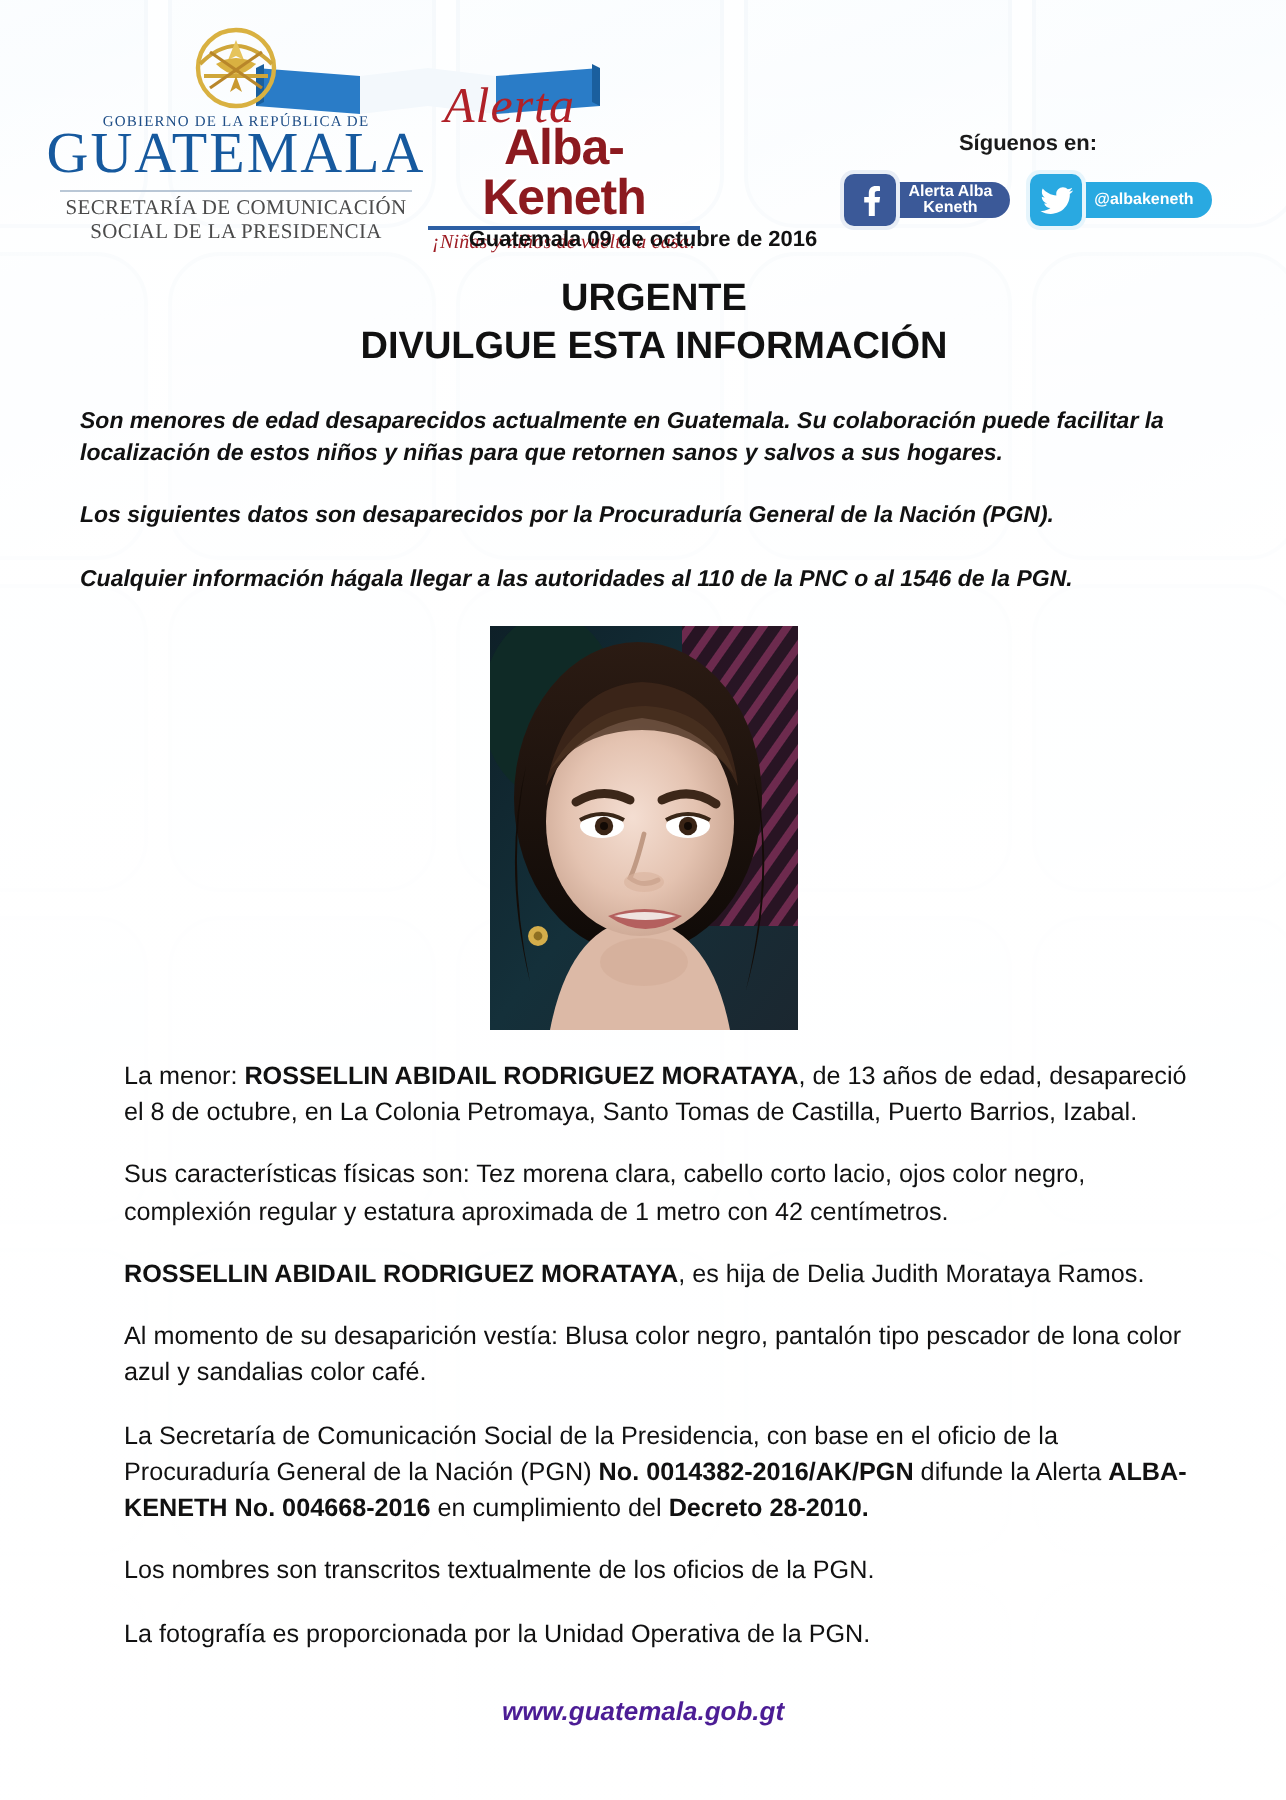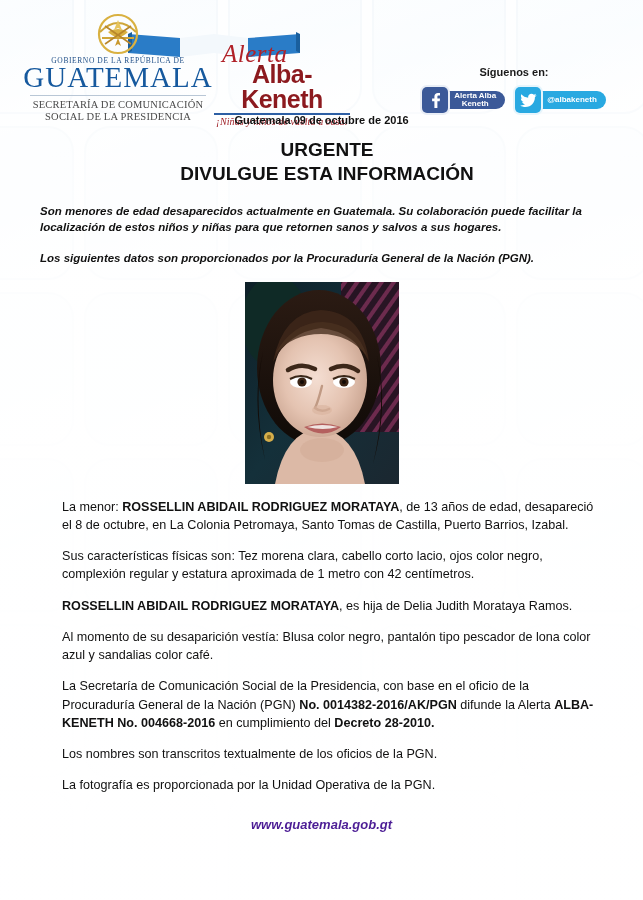--- a/index.html
+++ b/index.html
@@ -380,21 +380,22 @@
       <div class="date-line">Guatemala 09 de octubre de 2016</div>
     </div>
 
     <div class="headline">
       <div>URGENTE</div>
       <div>DIVULGUE ESTA INFORMACIÓN</div>
     </div>
 
     <div class="intro">
       <p>Son menores de edad desaparecidos actualmente en Guatemala. Su colaboración puede facilitar la localización de estos niños y niñas para que retornen sanos y salvos a sus hogares.</p>
-      <p>Los siguientes datos son proporcionados por la Procuraduría General de la Nación (PGN).</p>
+      <p>Los siguientes datos son desaparecidos por la Procuraduría General de la Nación (PGN).</p>
+      <p>Cualquier información hágala llegar a las autoridades al 110 de la PNC o al 1546 de la PGN.</p>
     </div>
 
     <div class="photo-wrap">
       <div class="photo">
         <svg width="154" height="202" viewBox="0 0 154 202">
           <defs>
             <radialGradient id="skin" cx="46%" cy="48%" r="62%">
               <stop offset="0%" stop-color="#f4ded2"></stop>
               <stop offset="55%" stop-color="#e4c3b1"></stop>
               <stop offset="100%" stop-color="#c49e8a"></stop>

